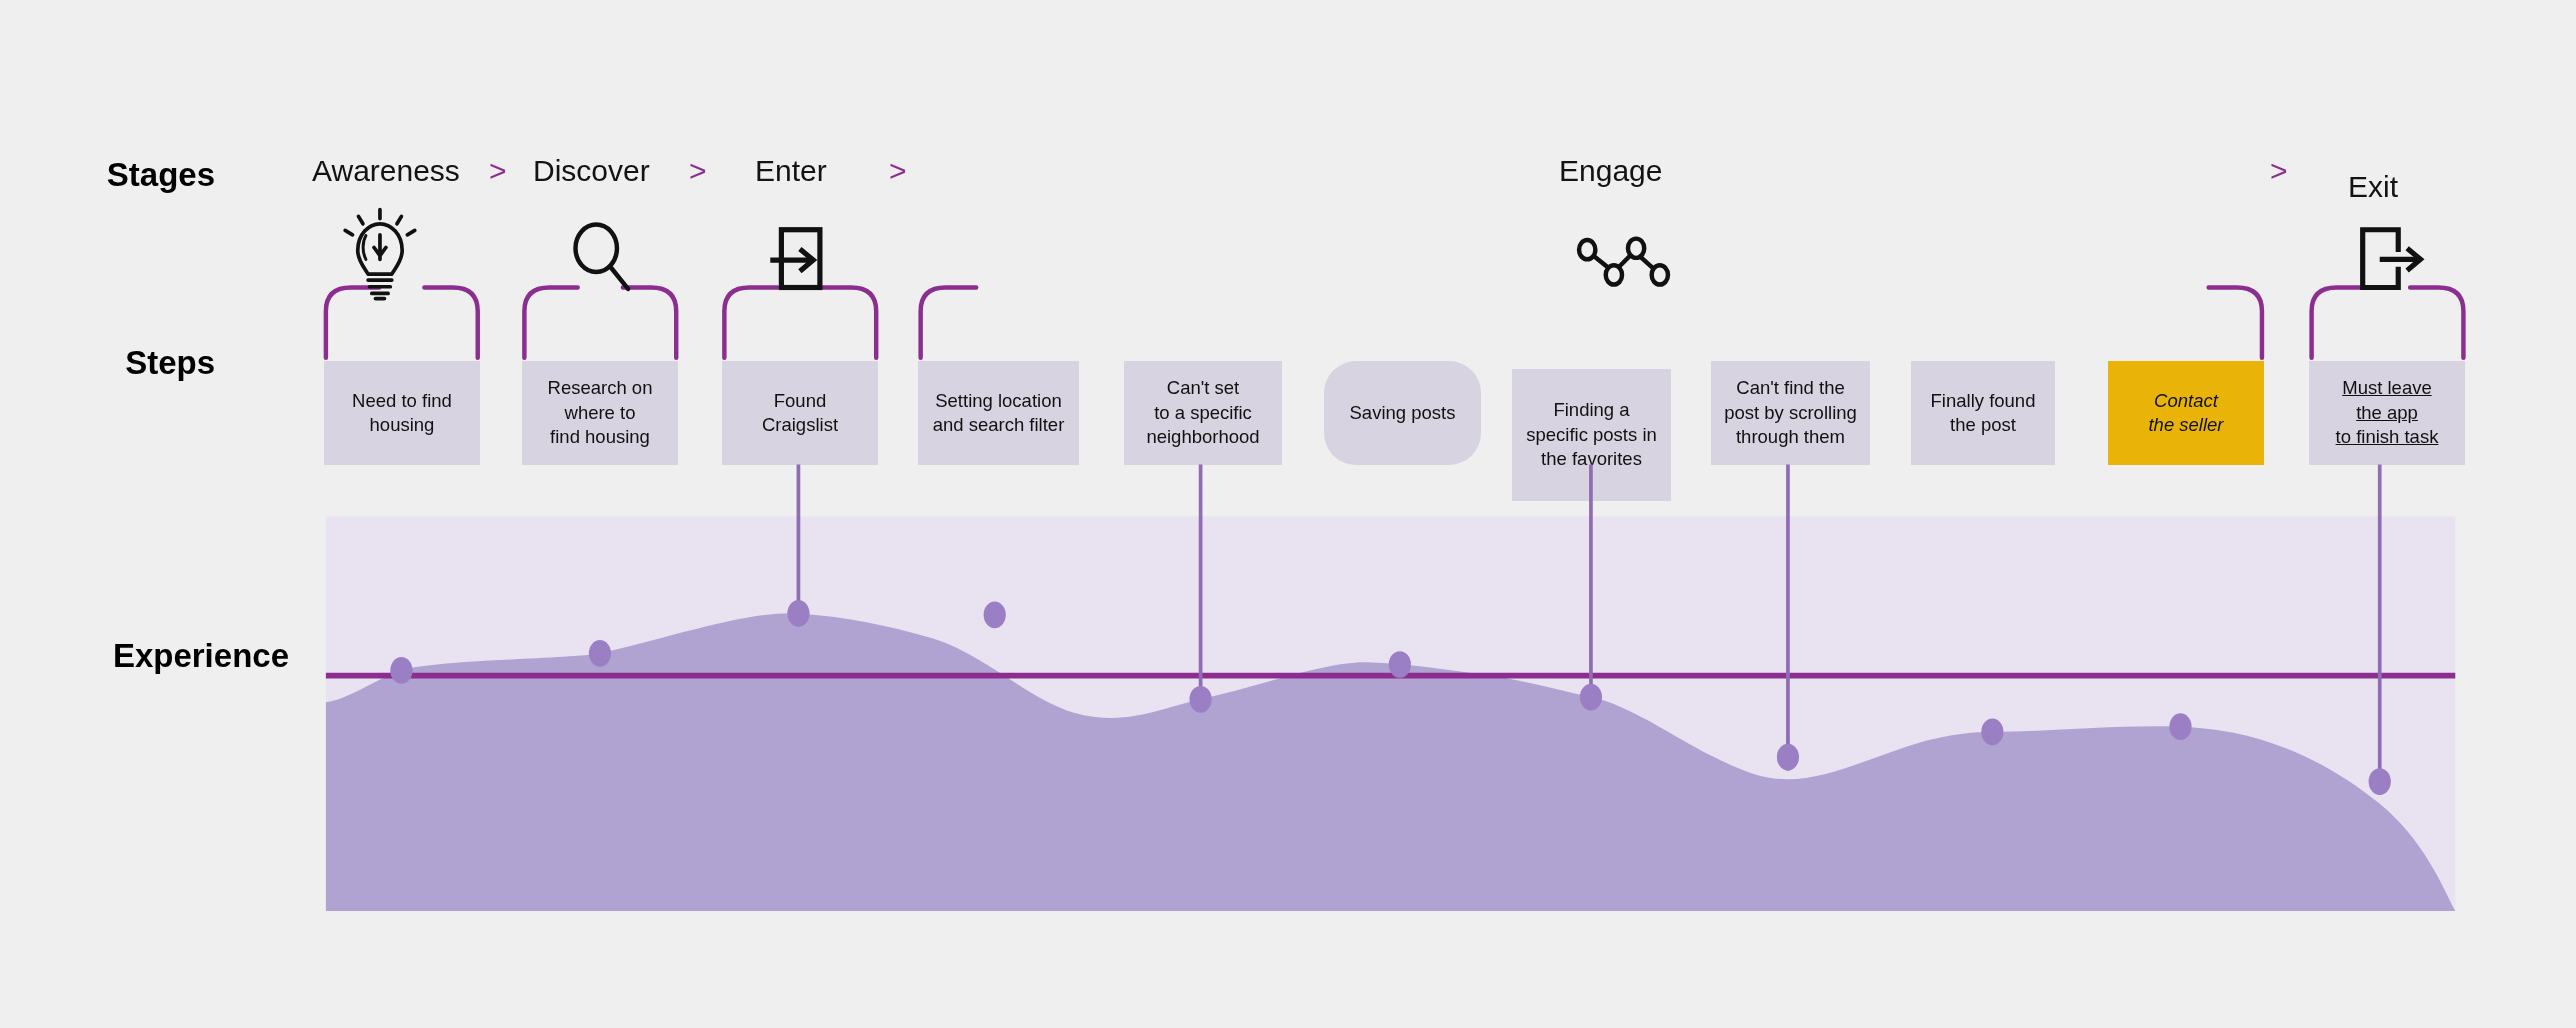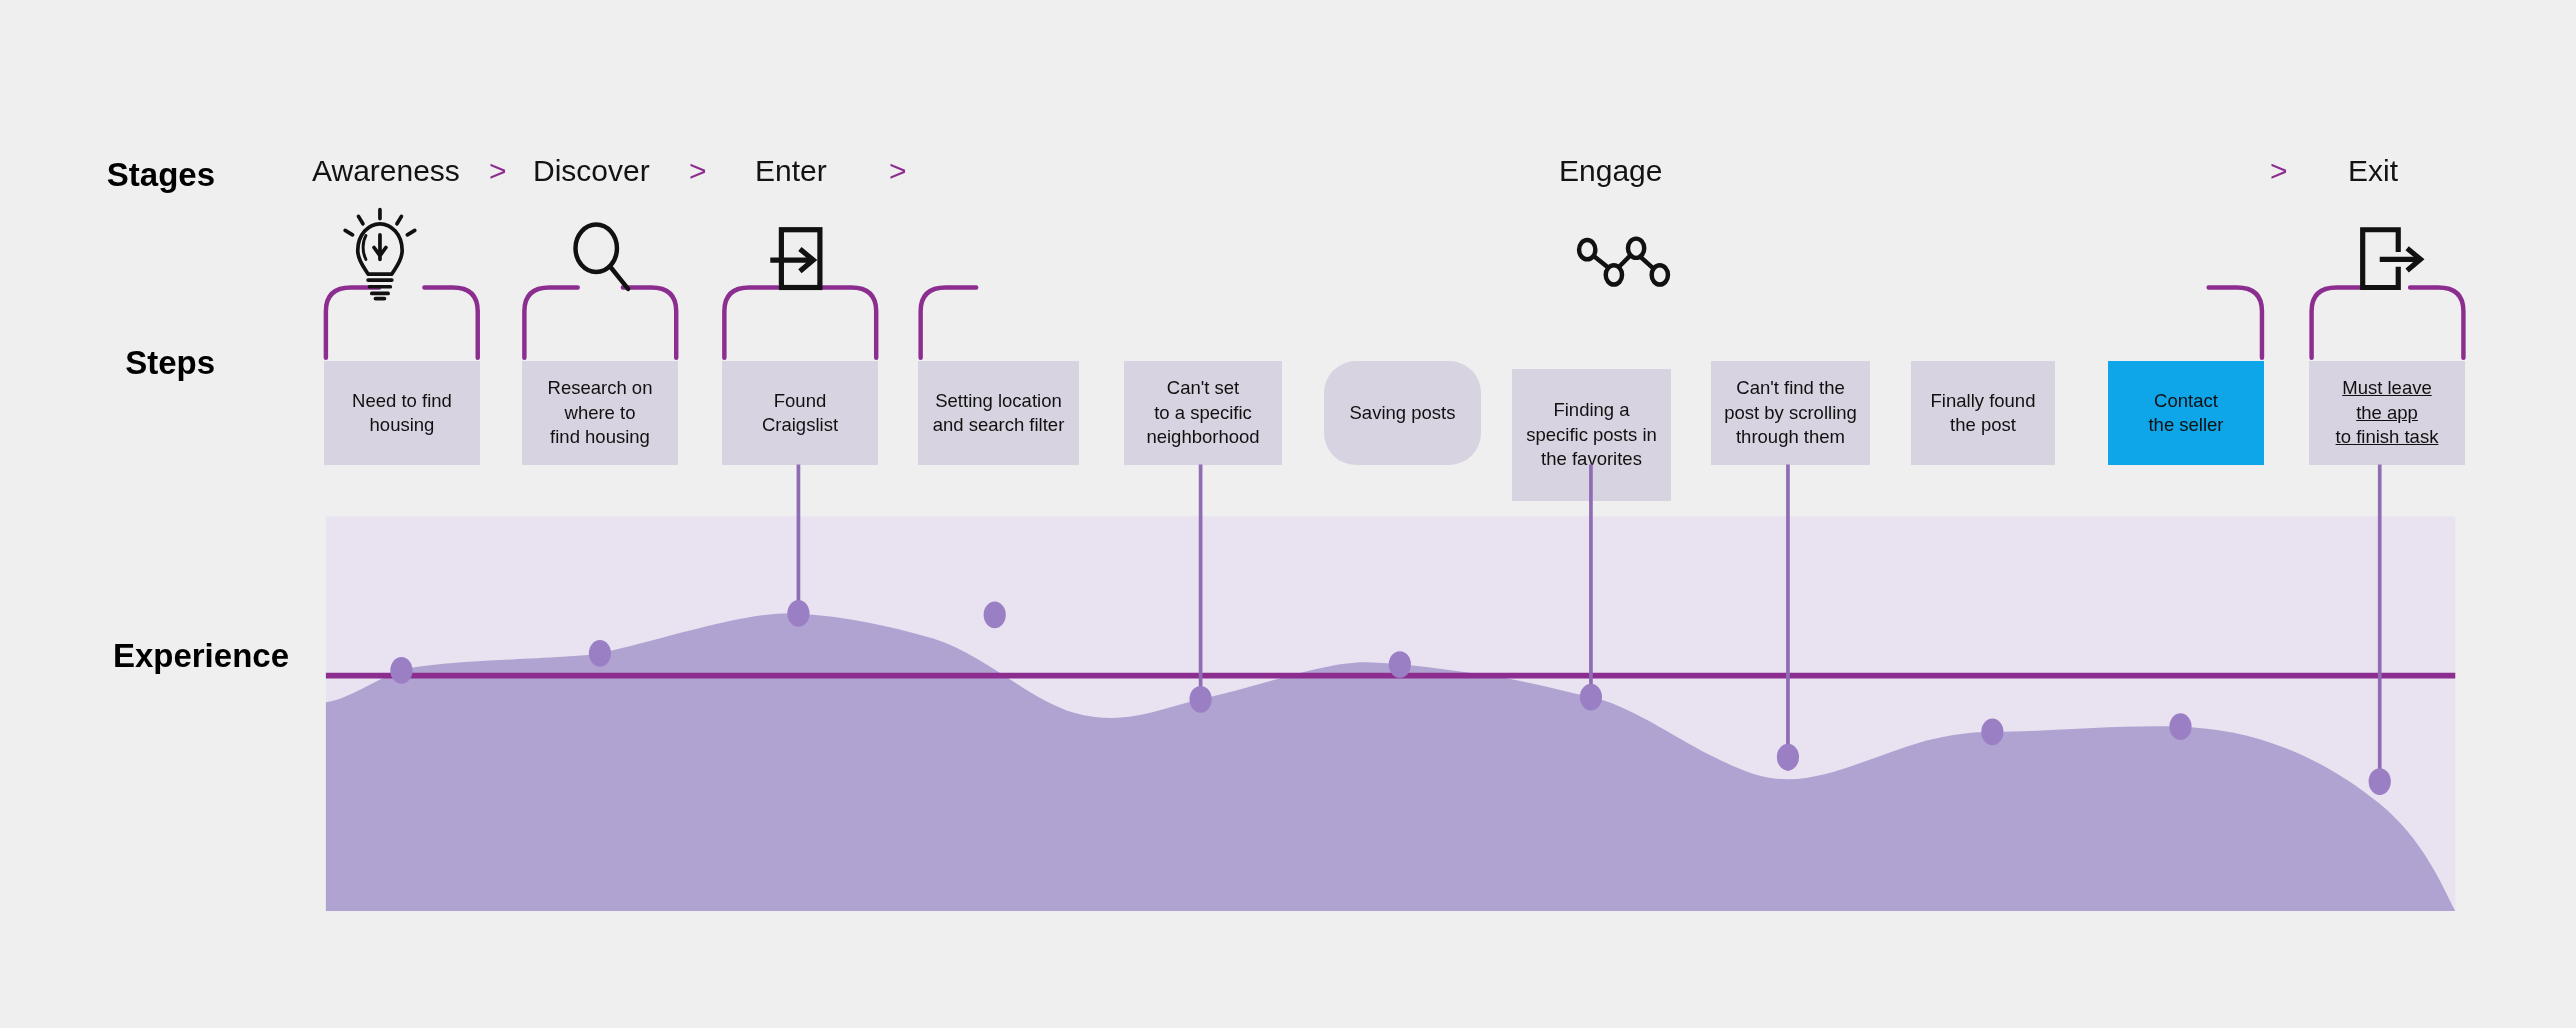--- a/index.html
+++ b/index.html
@@ -73,21 +73,21 @@
 
   <div id="stages-layer">
       <div class="stage-name" style="left: 312px;">Awareness</div>
       <div class="stage-sep" style="left: 489px;">&gt;</div>
       <div class="stage-name" style="left: 533px;">Discover</div>
       <div class="stage-sep" style="left: 689px;">&gt;</div>
       <div class="stage-name" style="left: 755px;">Enter</div>
       <div class="stage-sep" style="left: 889px;">&gt;</div>
       <div class="stage-name" style="left: 1559px;">Engage</div>
       <div class="stage-sep" style="left: 2270px;">&gt;</div>
-      <div class="stage-name" style="left: 2348px;">Exit</div>
+      <div class="stage-name" style="left: 2348px; margin-top: 16px;">Exit</div>
     </div>
 
   <div id="steps-layer">
       <div class="step-box" style="left: 324px; top: 361px; width: 156px; height: 104px; background: rgb(215, 211, 224);">Need to find
 housing</div>
       <div class="step-box" style="left: 522px; top: 361px; width: 156px; height: 104px; background: rgb(215, 211, 224);">Research on
 where to
 find housing</div>
       <div class="step-box" style="left: 722px; top: 361px; width: 156px; height: 104px; background: rgb(215, 211, 224);">Found
 Craigslist</div>
@@ -98,21 +98,21 @@
 neighborhood</div>
       <div class="step-box" style="left: 1324px; top: 361px; width: 157px; height: 104px; background: rgb(215, 211, 224); border-radius: 32px;">Saving posts</div>
       <div class="step-box" style="left: 1512px; top: 361px; width: 159px; height: 132px; background: rgb(215, 211, 224); margin-top: 8px;">Finding a
 specific posts in
 the favorites</div>
       <div class="step-box" style="left: 1711px; top: 361px; width: 159px; height: 104px; background: rgb(215, 211, 224);">Can't find the
 post by scrolling
 through them</div>
       <div class="step-box" style="left: 1911px; top: 361px; width: 144px; height: 104px; background: rgb(215, 211, 224);">Finally found
 the post</div>
-      <div class="step-box" style="left: 2108px; top: 361px; width: 156px; height: 104px; background: #0ea5e9;">Contact
+      <div class="step-box" style="left: 2108px; top: 361px; width: 156px; height: 104px; background: #eab308; font-style: italic;">Contact
 the seller</div>
       <div class="step-box" style="left: 2309px; top: 361px; width: 156px; height: 104px; background: rgb(215, 211, 224); text-decoration: underline;">Must leave
 the app
 to finish task</div>
     </div>
 
   <div id="emotions-layer">
       <div class="emo-label" style="left: 756px; top: 561px;">Excited</div>
       <div class="emo-label" style="left: 1148px; top: 632px;">Frustrated</div>
       <div class="emo-label" style="left: 1555px; top: 639px;">Bored</div>

